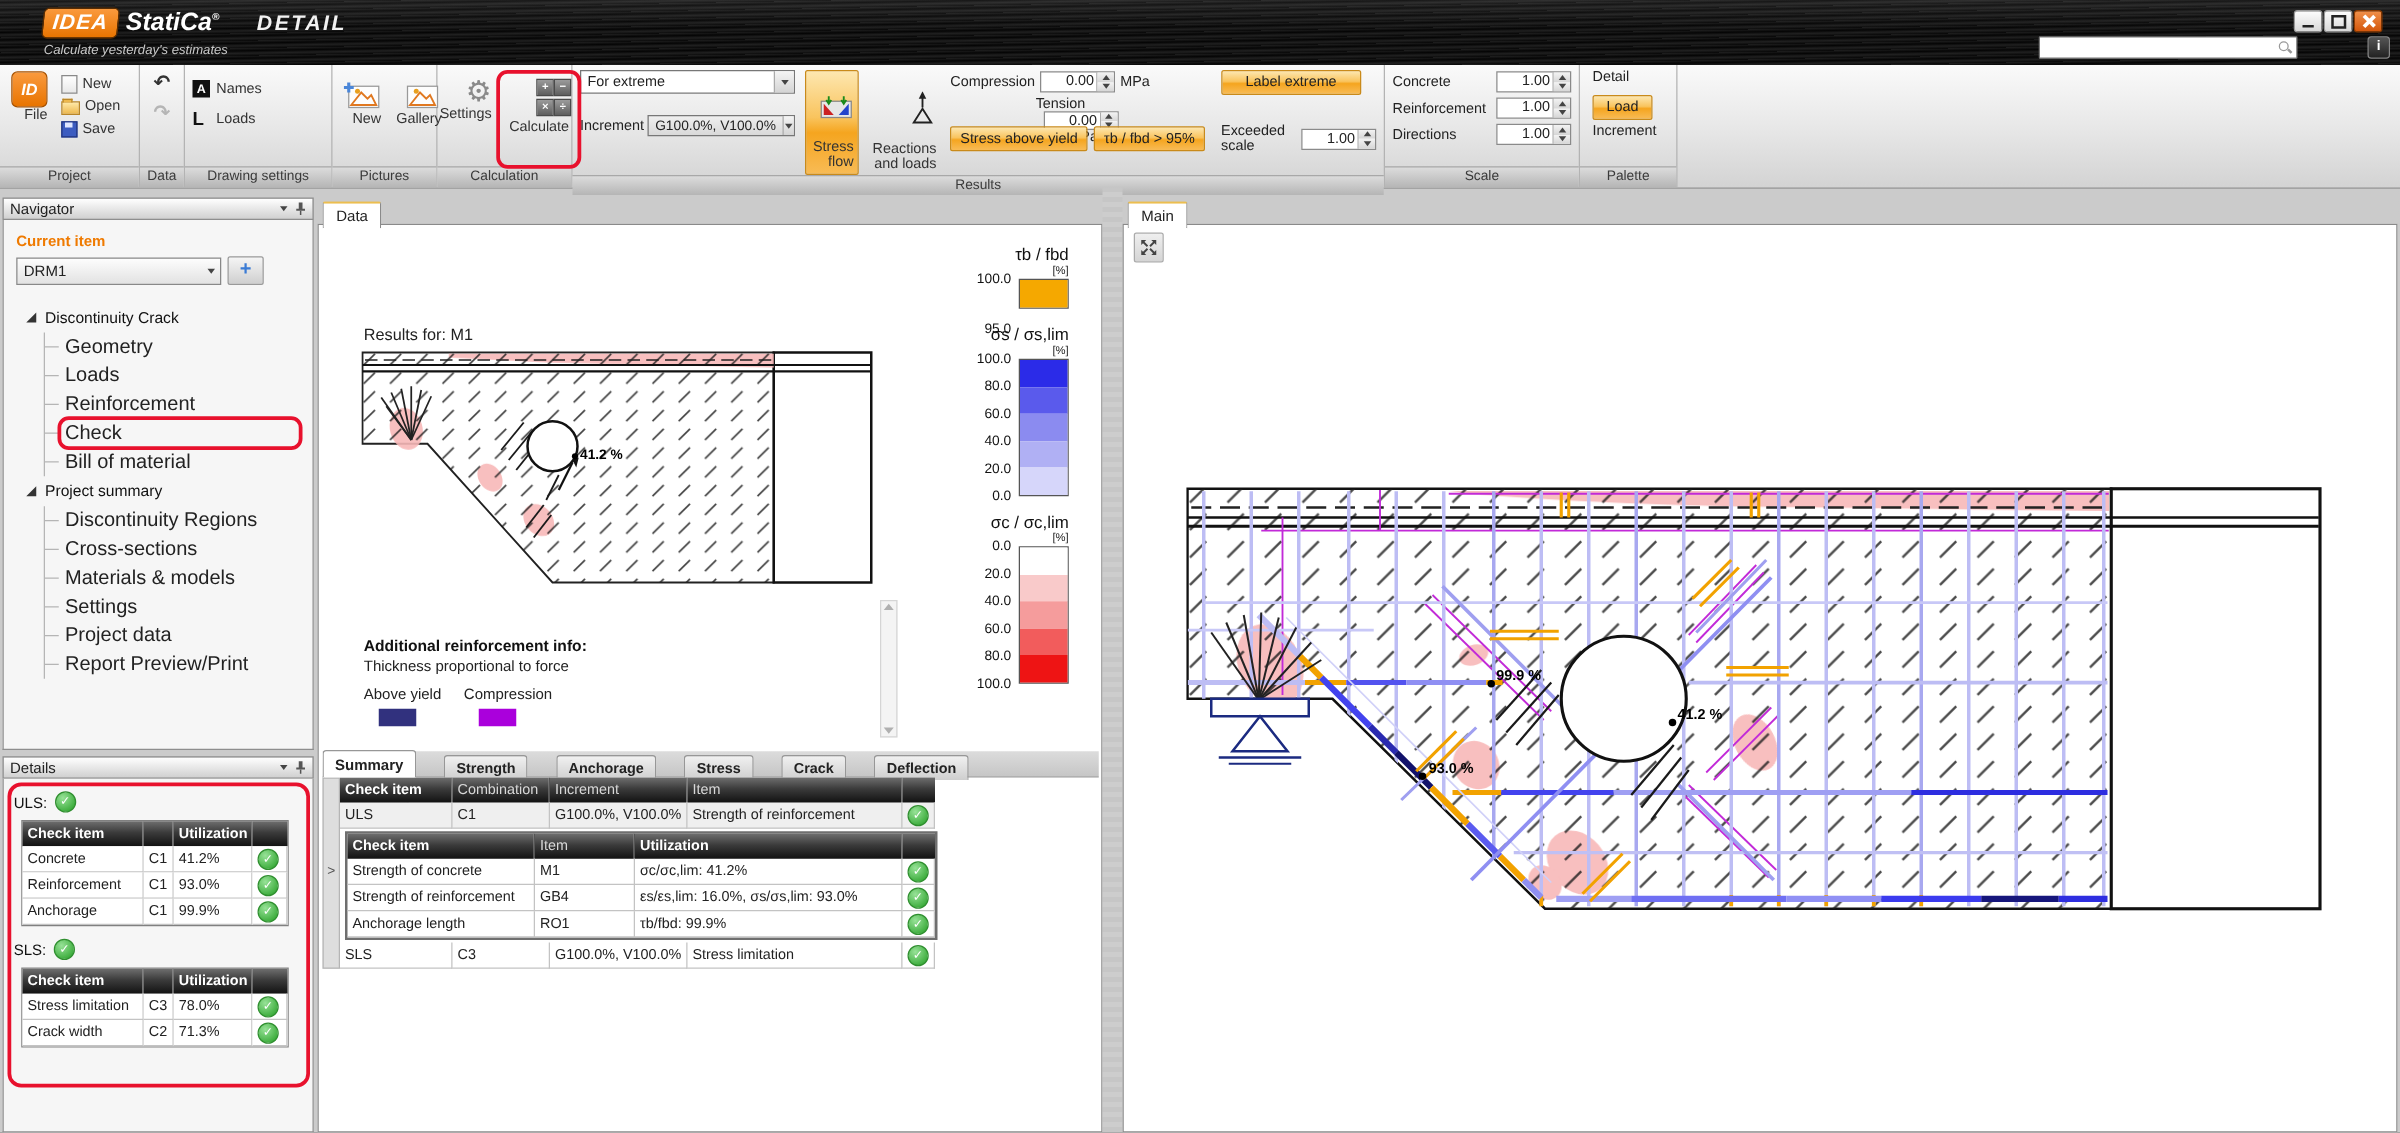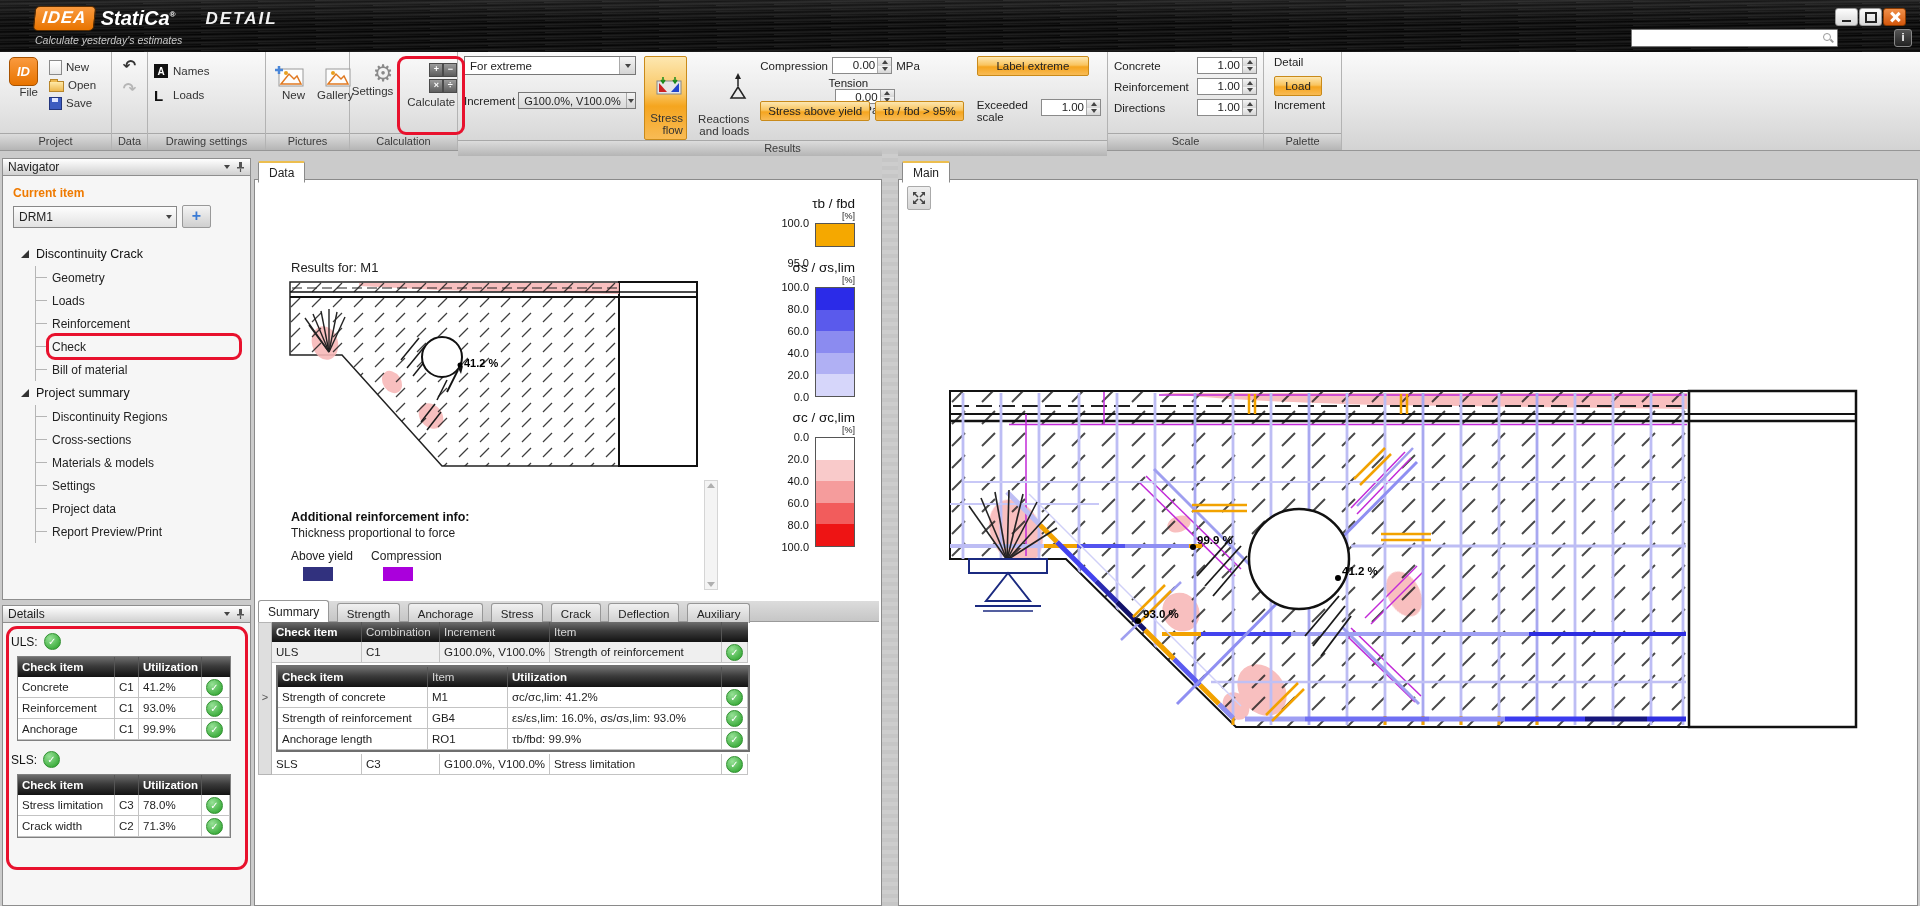--- a/index.html
+++ b/index.html
@@ -92,40 +92,40 @@
   
   .cur-item{color:#ef7a00;font-weight:bold;font-size:12px;}
   .combo{display:flex;align-items:center;border:1px solid #888;background:linear-gradient(#fdfdfd,#e2e2e2);height:20px;font-size:12px;}
   .combo .txt{flex:1;padding:0 5px;}
   .plus-btn{width:27px;height:21px;background:linear-gradient(#f5f5f5,#cfcfcf);border:1px solid #999;border-radius:2px;
     color:#3a7bd5;font-weight:bold;font-size:16px;text-align:center;line-height:19px;margin-left:5px;}
   .plus-btn::after{content:"+";}
   .texp{width:0;height:0;border-left:8px solid transparent;border-bottom:8px solid #333;margin-right:7px;}
   .tnode{display:flex;align-items:center;height:24px;font-size:12.5px;color:#111;padding-left:8px;}
   .tchildren{margin-left:22px;border-left:1px solid #b5b5b5;}
-  .titem{display:flex;align-items:center;height:23px;font-size:12px;color:#222;position:relative;}
+  .titem{display:flex;align-items:center;height:23px;font-size:16px;color:#222;position:relative;}
   .tdash{width:11px;height:1px;background:#b5b5b5;margin-right:5px;}
   .caret-hd{margin:0 6px;}
   
   .dtable{display:grid;grid-template-columns:97px 24px 63px 28px;border:1px solid #808080;background:#fff;width:212px;}
   .th{background:linear-gradient(180deg,#6e6e6e,#3b3b3b 45%,#121212);color:#d8d8d8;font-size:11.5px;padding:0 4px;
      border-right:1px solid #555;display:flex;align-items:center;height:20px;box-sizing:border-box;}
   .th.b{color:#fff;font-weight:bold;}
   .dc{border-right:1px solid #c3c3c3;border-bottom:1px solid #c3c3c3;padding:0 4px;font-size:11.5px;display:flex;
      align-items:center;height:21px;box-sizing:border-box;background:#fff;}
   .chk{display:inline-flex;width:15px;height:15px;border-radius:50%;flex:none;
     background:radial-gradient(circle at 35% 30%,#97e297,#3fae3f 75%);border:1px solid #2f8f2f;color:#fff;
     font-size:10px;align-items:center;justify-content:center;}
   .chk::after{content:"✓";}
   .sec-label{display:flex;align-items:center;font-size:12px;color:#111;gap:6px;}
 
   
   .rtab{height:19px;border:1px solid #979797;border-bottom:none;border-radius:3px 3px 0 0;
     background:linear-gradient(#f1f1f1,#cecece);font-size:11.5px;padding:0 9px;display:inline-flex;align-items:center;
-    margin-right:3px;color:#222;}
+    margin-right:18px;color:#222;font-weight:bold;}
   .rtab.active{background:#fff;font-size:12px;height:21px;position:relative;top:-2px;z-index:2;}
   .stable{display:grid;grid-template-columns:90px 78px 110px 172px 26px;width:476px;background:#fff;}
   .ntable{display:grid;grid-template-columns:150px 80px 214px 26px;width:470px;border:2px solid #6f6f6f;background:#fff;}
   .sc{border-right:1px solid #c3c3c3;border-bottom:1px solid #c3c3c3;padding:0 4px;font-size:11.5px;display:flex;
      align-items:center;height:21px;box-sizing:border-box;}
   .expander{width:14px;background:#dedede;border:1px solid #b5b5b5;display:flex;align-items:flex-start;justify-content:center;
      font-size:11px;color:#555;padding-top:68px;box-sizing:border-box;}
   .expander::after{content:">";}
 
   
@@ -345,21 +345,21 @@
               </span>
             <span class="toggle-o">
                 <span>τb / fbd &gt; 95%</span>
               </span>
           </div>
         </div>
         <div style="display:flex;flex-direction:column;width:150px;">
           <span class="toggle-o" style="width:96px;justify-content:center;">
               <span>Label extreme</span>
             </span>
-          <div style="display:flex;align-items:flex-start;margin-top:23px;">
+          <div style="display:flex;align-items:center;margin-top:23px;">
             <span style="font-size:11.5px;margin-right:4px;">Exceeded scale</span>
             <span class="spin">
                 <span class="val">1.00</span>
                 <span class="ud">
                   <div>
                     <span class="tri-up-s"></span>
                   </div>
                   <div>
                     <span class="tri-dn-s"></span>
                   </div>

